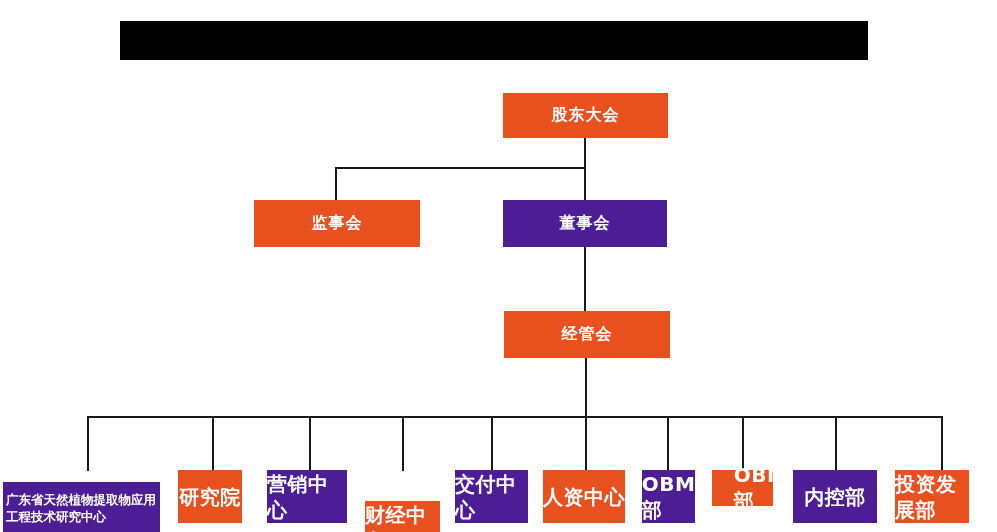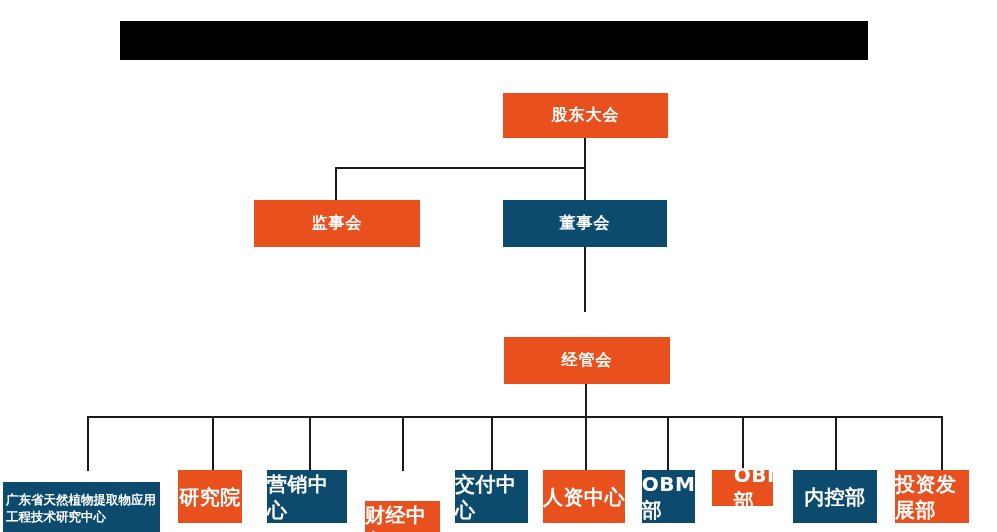--- a/index.html
+++ b/index.html
@@ -34,21 +34,21 @@
     justify-content: center;
     text-align: left;
     color: #ffffff;
     font-weight: bold;
     font-size: 16px;
     letter-spacing: 1px;
     line-height: 1.3;
     user-select: none;
   }
   .node.dark  { background: #E8501E; }
-  .node.light { background: #0c4a6e; }
+  .node.light { background: #4c1d95; }
   .node.sm    { font-size: 20px; letter-spacing: 0.5px; }
   .node.xs    { font-size: 12.5px; letter-spacing: 0; padding: 2px 3px; }
 </style>
 </head>
 <body>
 
 <div id="app">
   <div id="redaction-bar"></div>
   <svg id="connector-svg" viewBox="0 0 997 532" xmlns="http://www.w3.org/2000/svg">
       <line x1="585" y1="137" x2="585" y2="201" stroke="#1A1A1A" stroke-width="2" shape-rendering="crispEdges"></line>
@@ -71,21 +71,21 @@
   <div id="nodes-layer">
       <div class="node dark" style="left: 503px; top: 93px; width: 165px; height: 45px;">
         <span>股东大会</span>
       </div>
       <div class="node dark" style="left: 254px; top: 200px; width: 166px; height: 47px;">
         <span>监事会</span>
       </div>
       <div class="node light" style="left: 503px; top: 200px; width: 164px; height: 47px;">
         <span>董事会</span>
       </div>
-      <div class="node dark" style="left: 504px; top: 311px; width: 166px; height: 47px; margin-top: 26px;">
+      <div class="node dark" style="left: 504px; top: 311px; width: 166px; height: 47px;">
         <span>经管会</span>
       </div>
       <div class="node light xs" style="left: 3px; top: 482px; width: 157px; height: 53px;">
         <span>广东省天然植物提取物应用工程技术研究中心</span>
       </div>
       <div class="node dark sm" style="left: 178px; top: 470px; width: 64px; height: 53px;">
         <span>研究院</span>
       </div>
       <div class="node light sm" style="left: 267px; top: 470px; width: 80px; height: 53px;">
         <span>营销中心</span>

